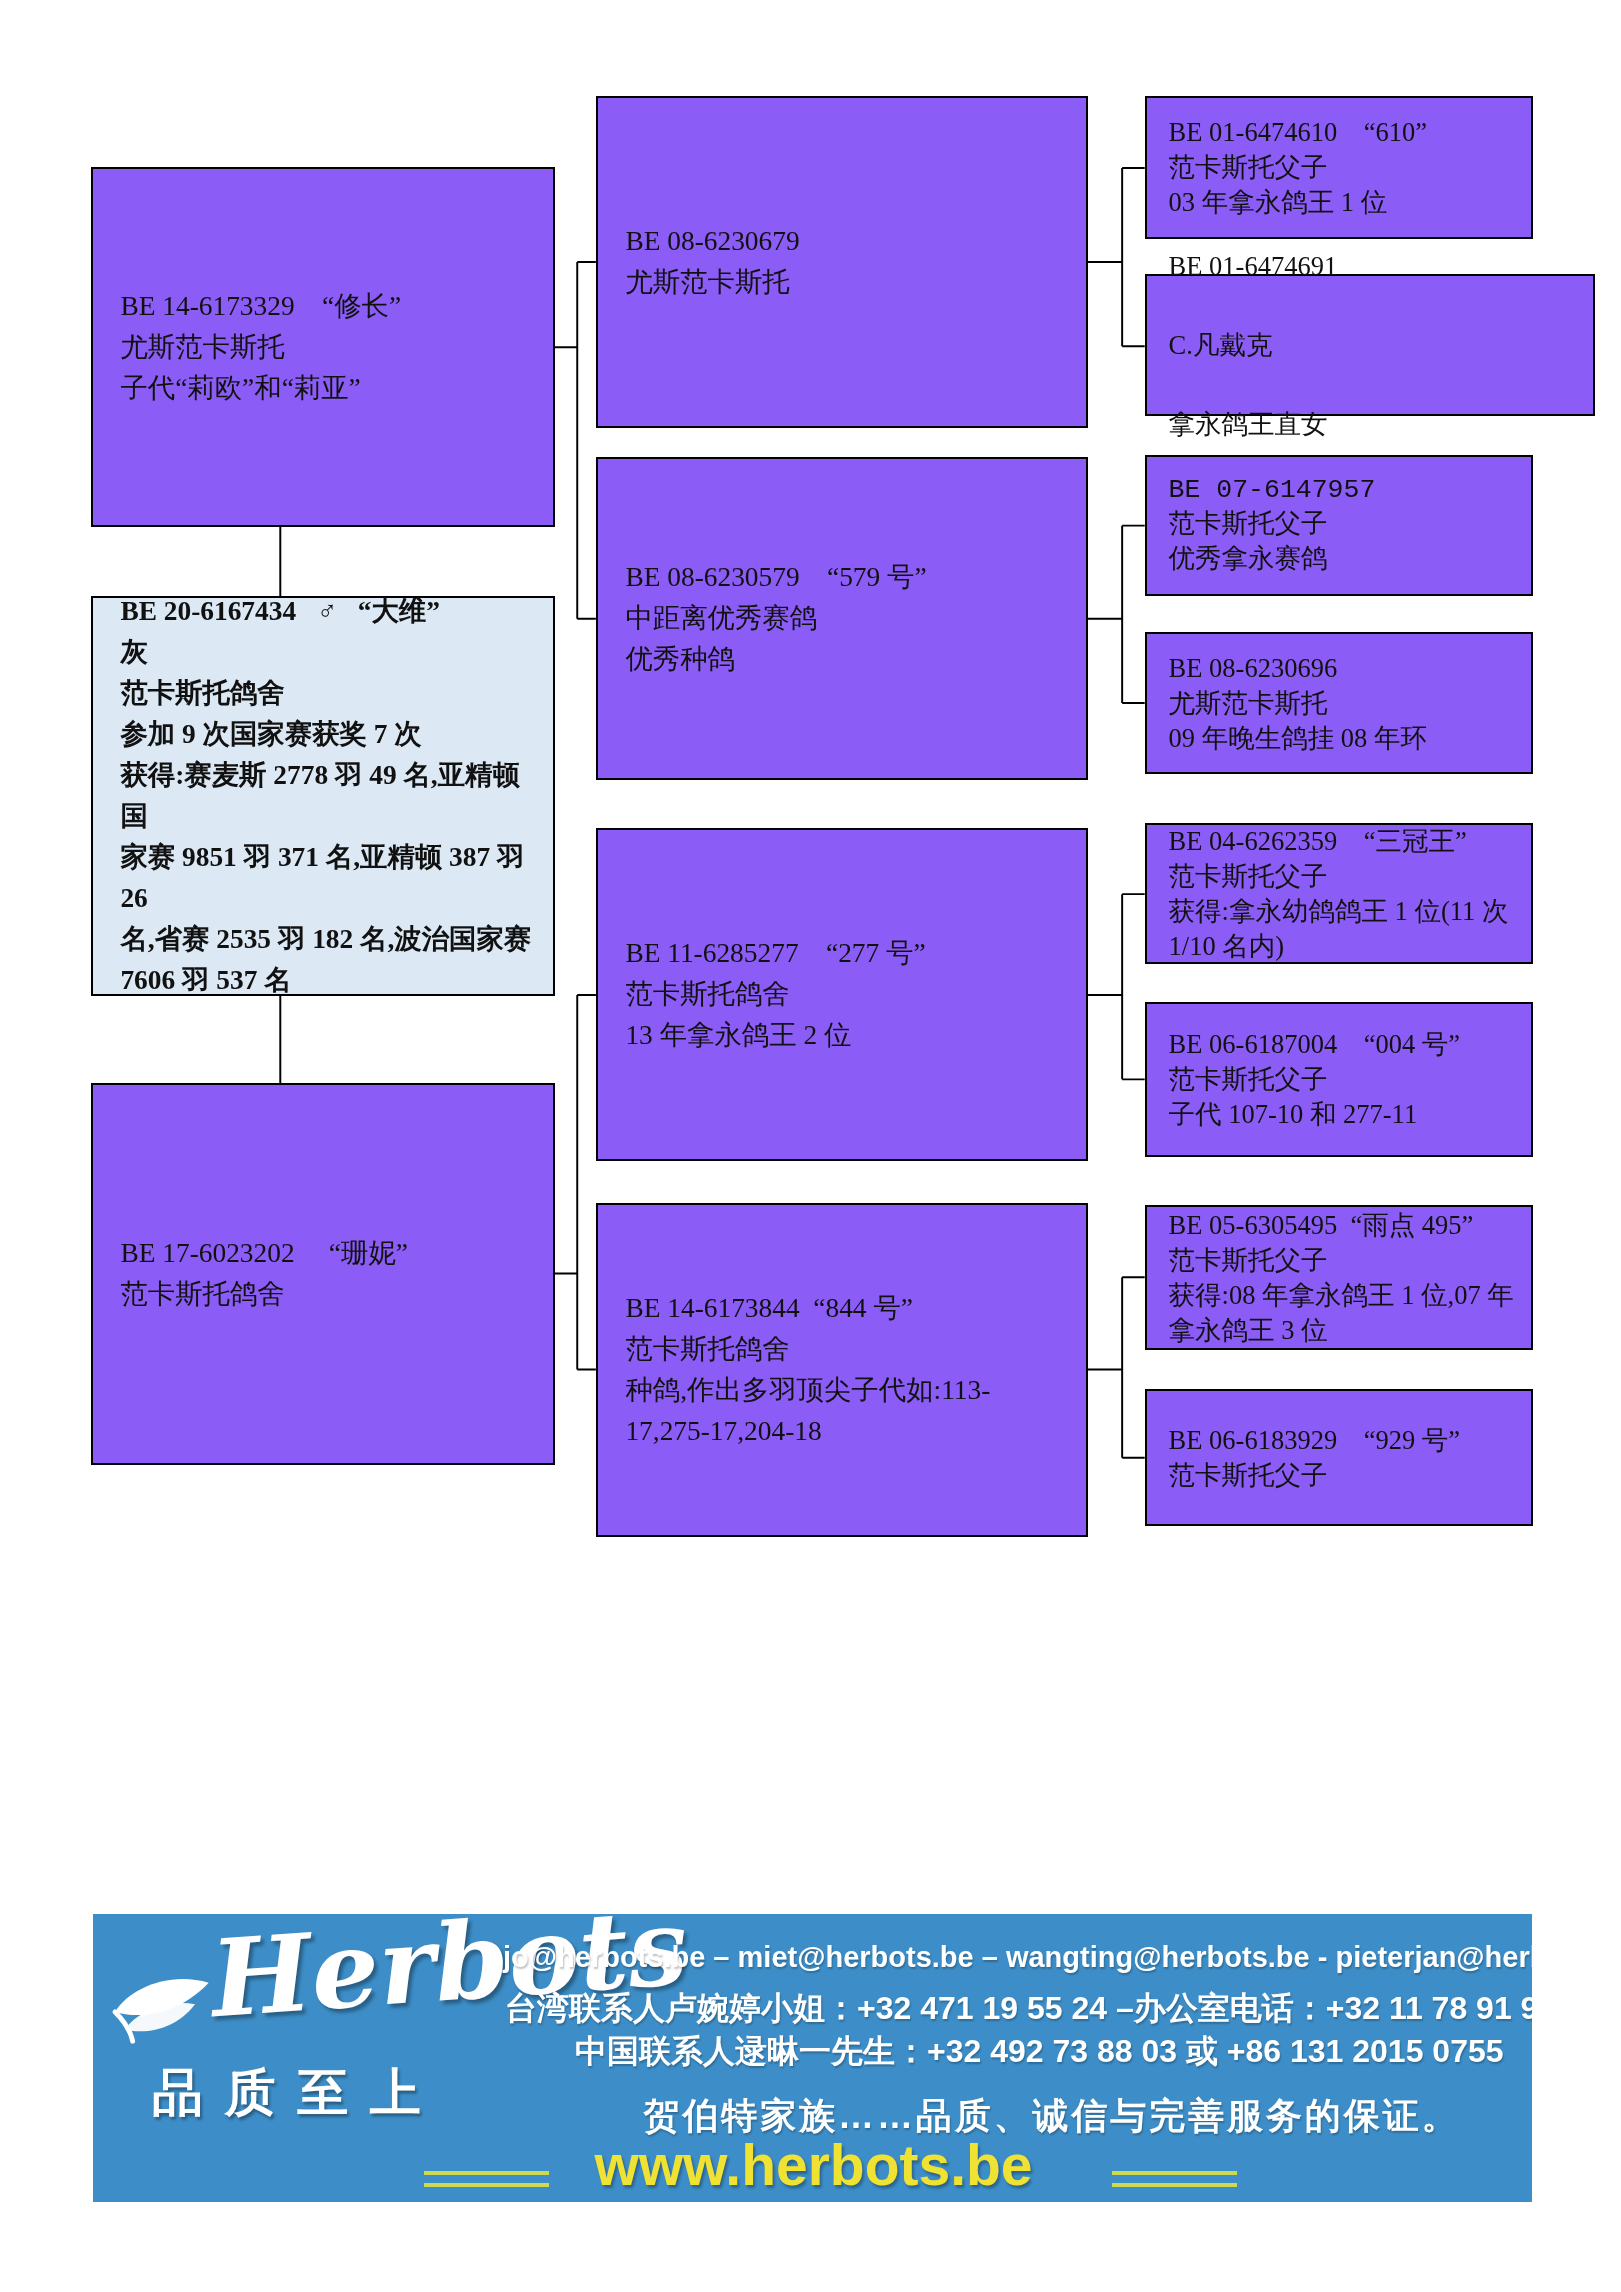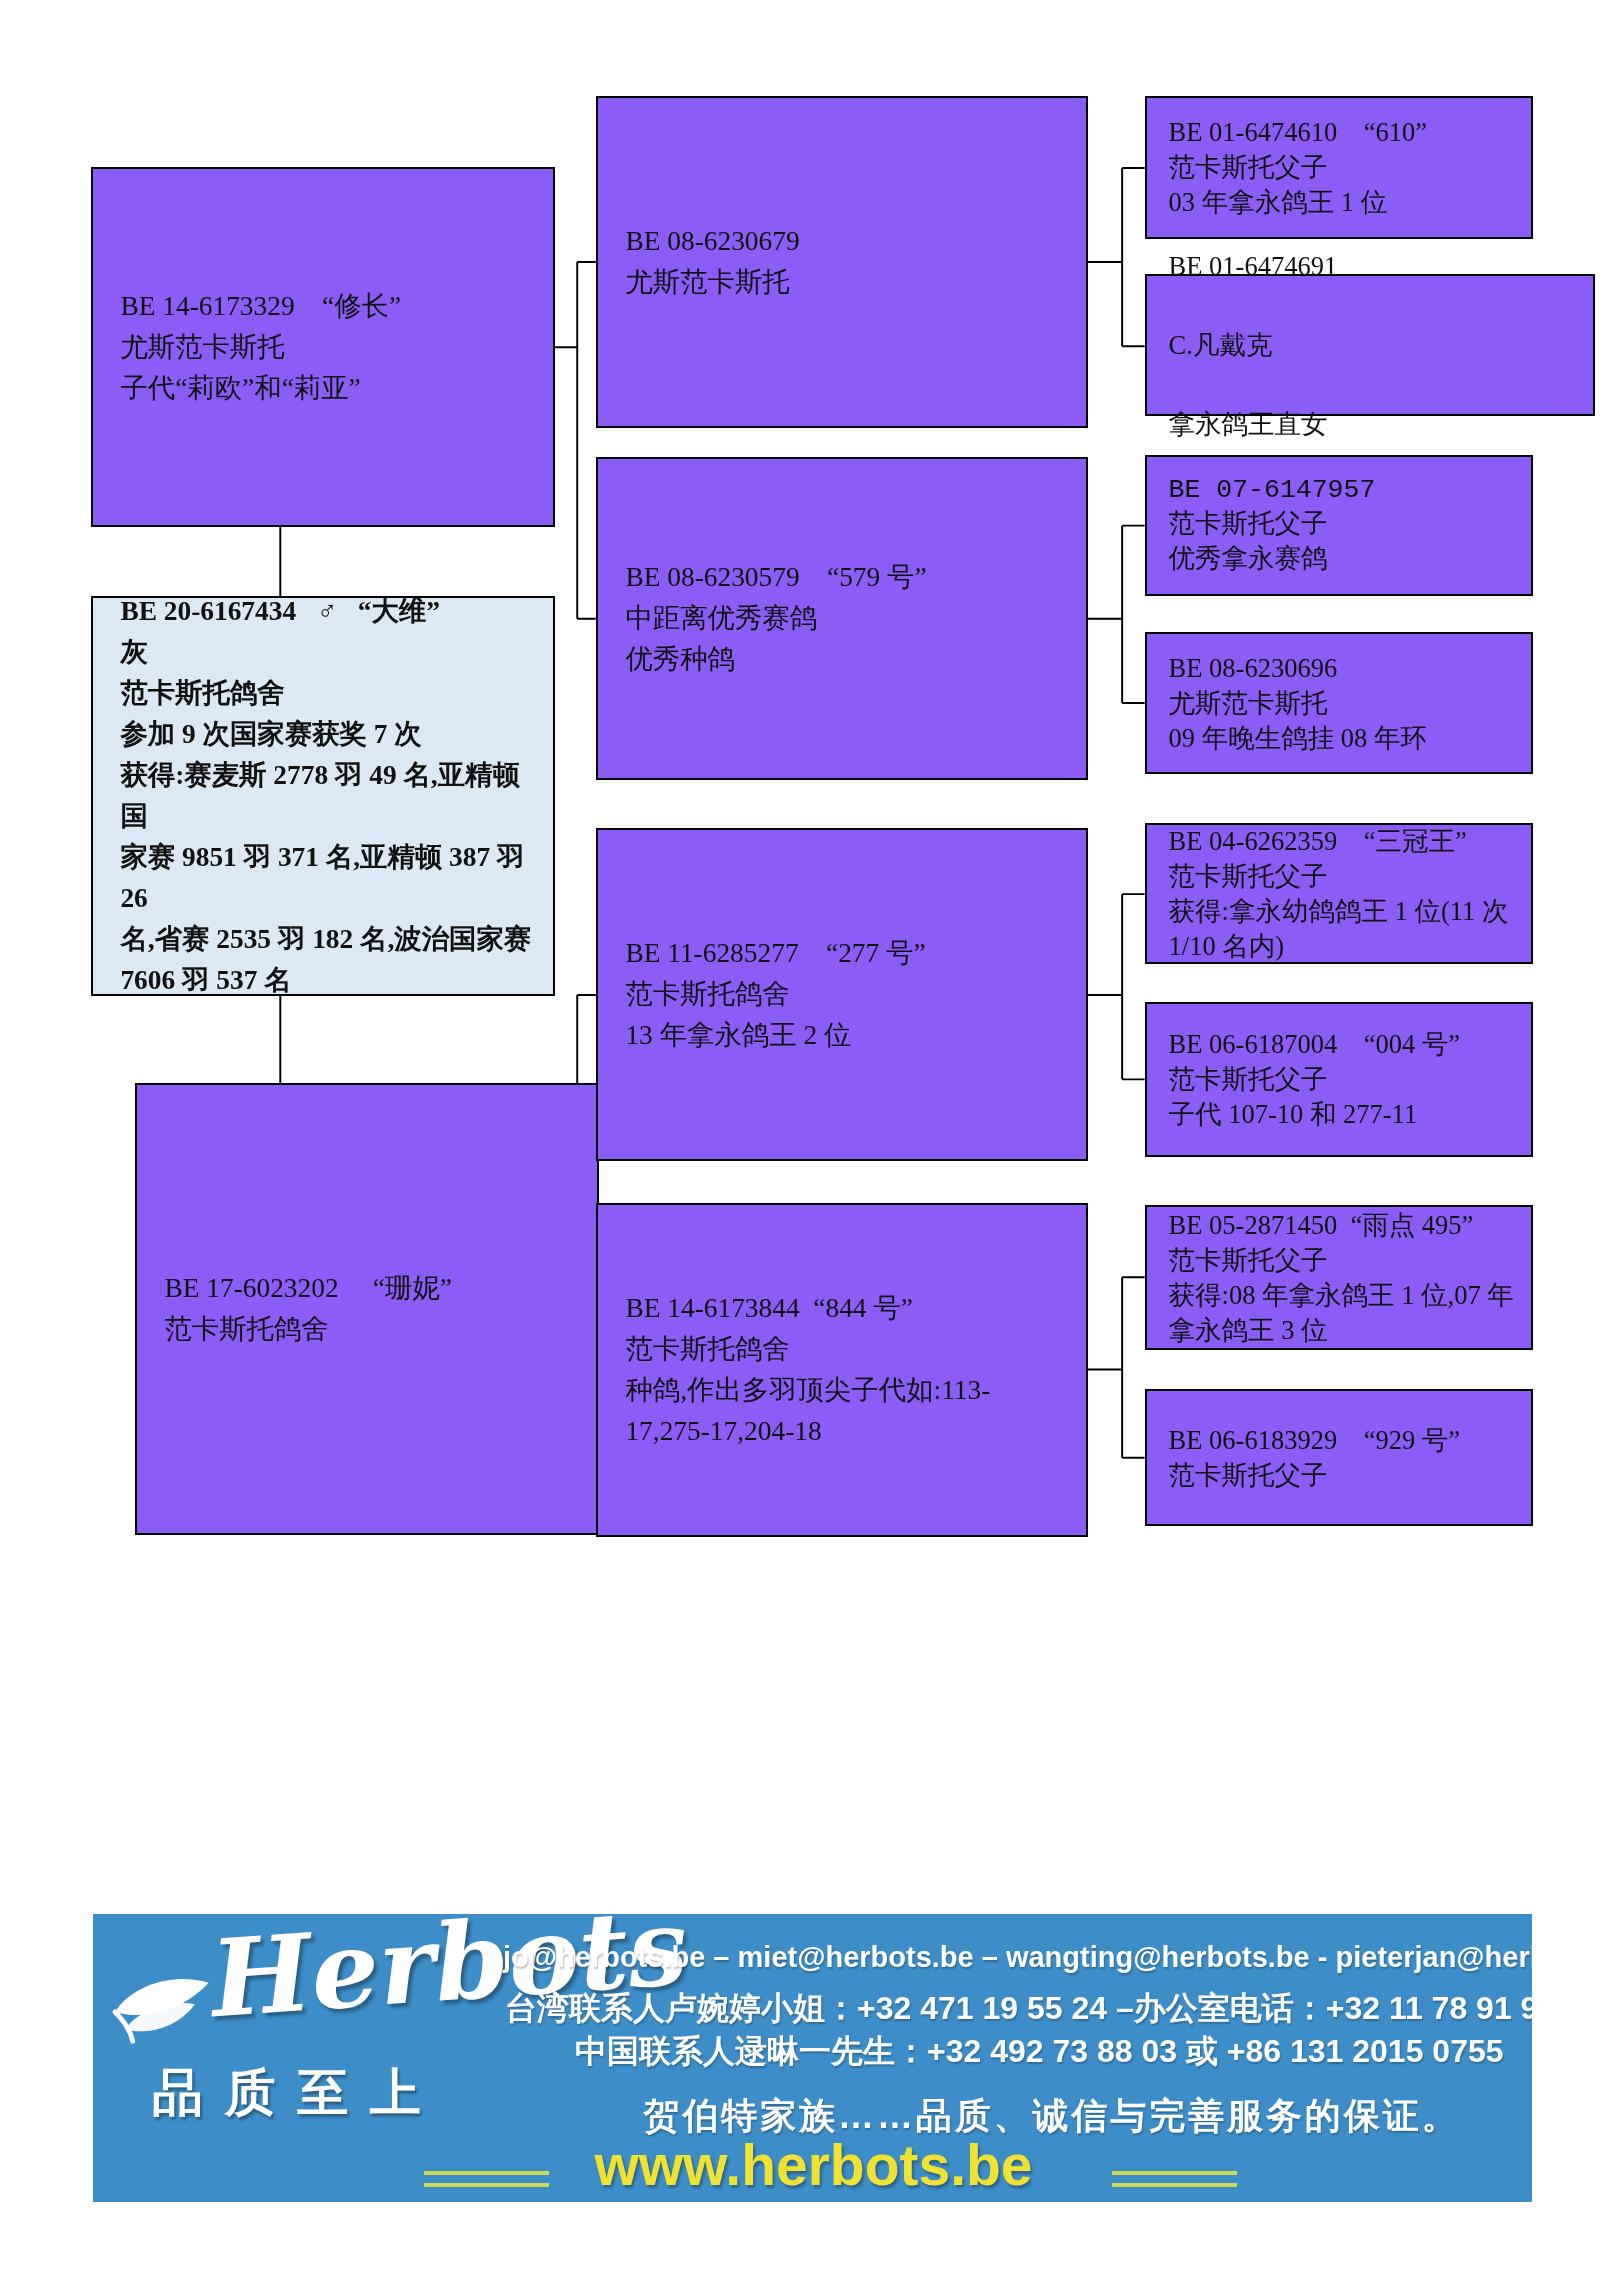--- a/index.html
+++ b/index.html
@@ -68,21 +68,21 @@
       <div class="line">BE 20-6167434   ♂   “大维”</div>
       <div class="line">灰</div>
       <div class="line">范卡斯托鸽舍</div>
       <div class="line">参加 9 次国家赛获奖 7 次</div>
       <div class="line">获得:赛麦斯 2778 羽 49 名,亚精顿国</div>
       <div class="line">家赛 9851 羽 371 名,亚精顿 387 羽 26</div>
       <div class="line">名,省赛 2535 羽 182 名,波治国家赛</div>
       <div class="line">7606 羽 537 名</div>
     </div>
 
-  <div class="pbox" style="left:91px;top:1083px;width:464px;height:452px;margin-left:44px;">
+  <div class="pbox" style="left:91px;top:1083px;width:464px;height:382px;">
       <div class="line">BE 17-6023202     “珊妮”</div>
       <div class="line">范卡斯托鸽舍</div>
     </div>
 
   <div class="pbox" style="left:596px;top:96px;width:492px;height:332px;">
       <div class="line">BE 08-6230679</div>
       <div class="line">尤斯范卡斯托</div>
     </div>
 
   <div class="pbox" style="left:596px;top:457px;width:492px;height:323px;">
@@ -135,21 +135,21 @@
       <div class="line">1/10 名内)</div>
     </div>
 
   <div class="pbox right" style="left:1145px;top:1002px;width:388px;height:155px;">
       <div class="line">BE 06-6187004    “004 号”</div>
       <div class="line">范卡斯托父子</div>
       <div class="line">子代 107-10 和 277-11</div>
     </div>
 
   <div class="pbox right" style="left:1145px;top:1205px;width:388px;height:145px;">
-      <div class="line">BE 05-2871450  “雨点 495”</div>
+      <div class="line">BE 05-6305495  “雨点 495”</div>
       <div class="line">范卡斯托父子</div>
       <div class="line">获得:08 年拿永鸽王 1 位,07 年</div>
       <div class="line">拿永鸽王 3 位</div>
     </div>
 
   <div class="pbox right" style="left:1145px;top:1389px;width:388px;height:137px;">
       <div class="line">BE 06-6183929    “929 号”</div>
       <div class="line">范卡斯托父子</div>
     </div>
 

